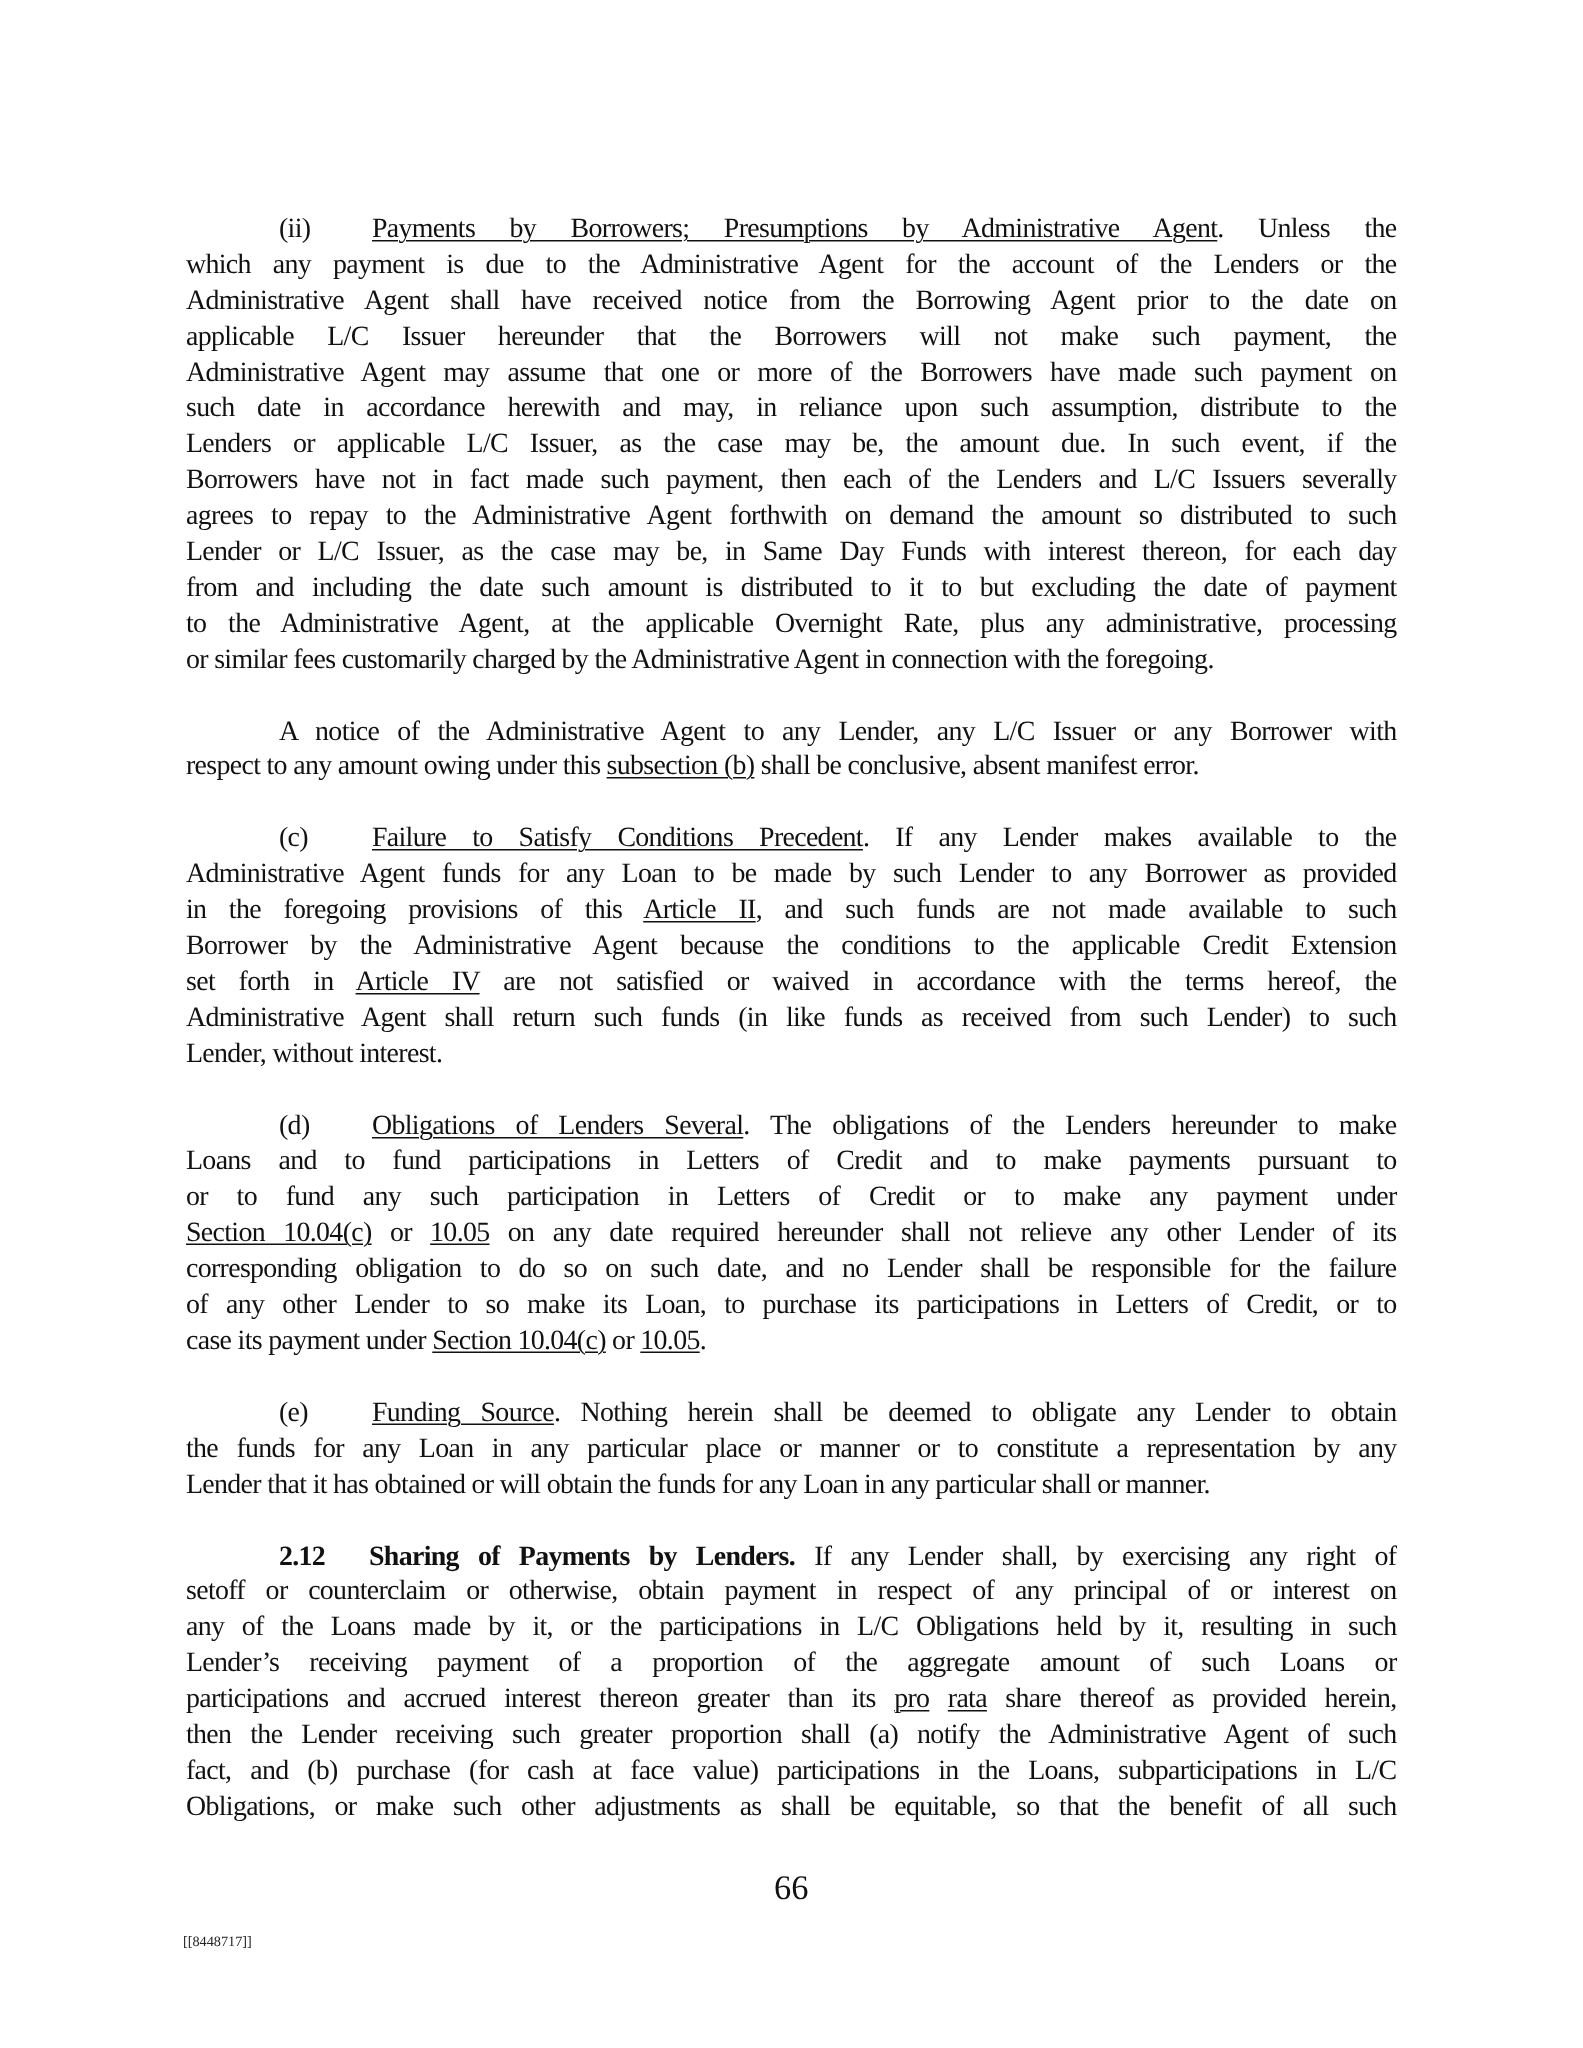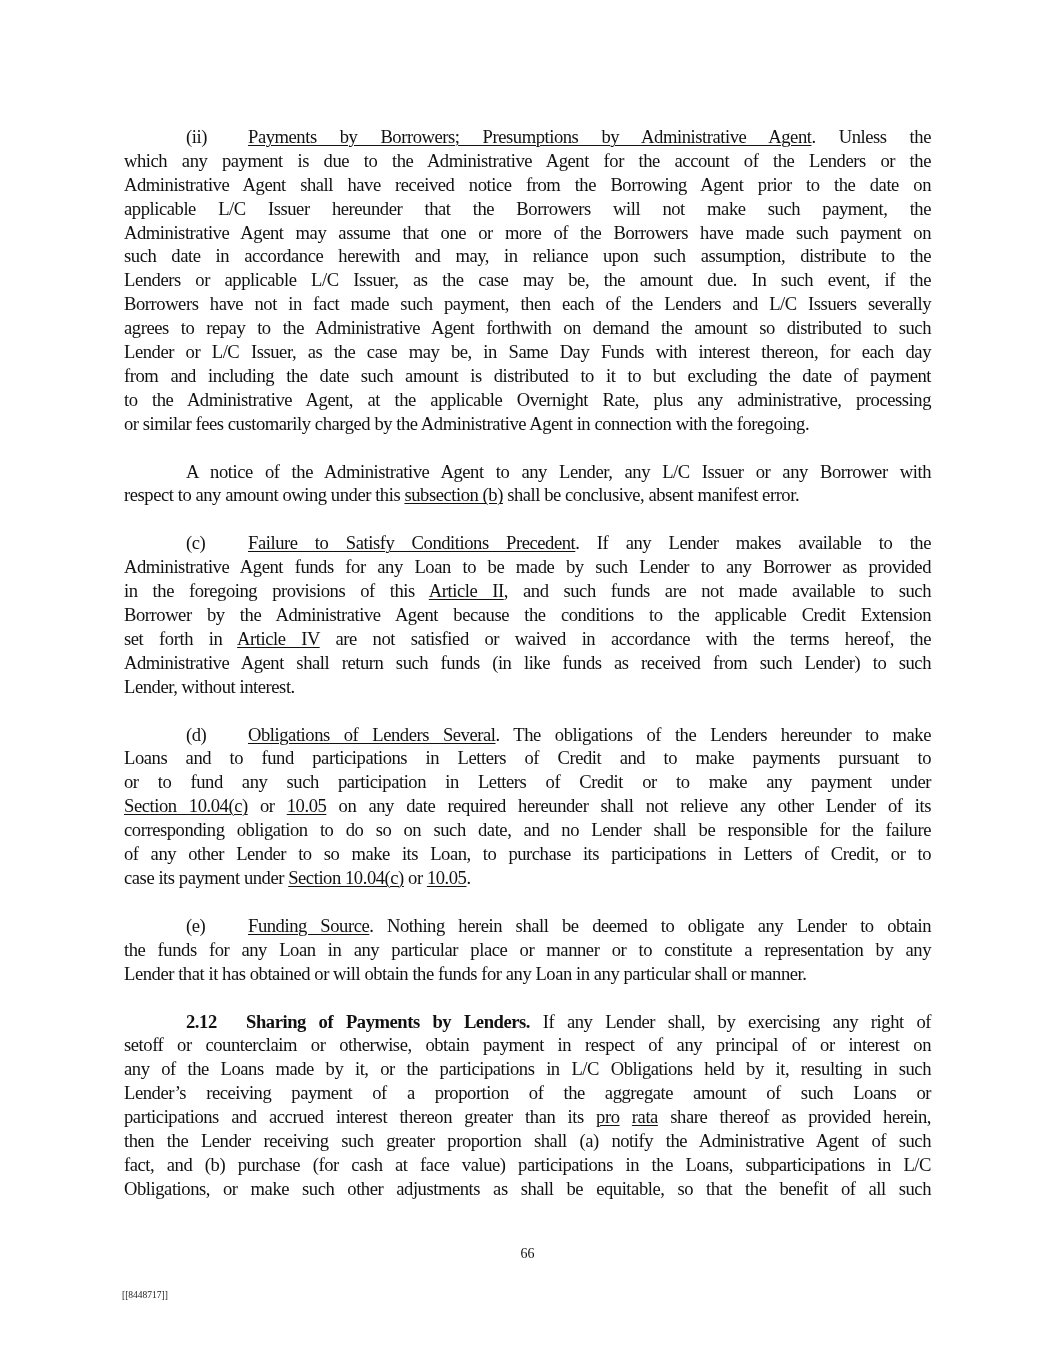--- a/index.html
+++ b/index.html
@@ -2,34 +2,34 @@
 <html><head>
 <meta charset="utf-8">
 <style>
   html, body { margin: 0; padding: 0; background: #ffffff; }
   body { width: 1055px; height: 1365px; position: relative; overflow: hidden; }
   .page {
     position: absolute; left: 124px; top: 125px; width: 807px;
     font-family: "Liberation Serif", serif; font-size: 18.6px; color: #111;
     letter-spacing: -0.45px;
   }
-  .para { margin: 0 0 24px 0; }
+  .para { margin: 16px 0 24px 0; }
   .line {
     display: block; height: 23.9px; line-height: 23.9px; white-space: nowrap;
     text-align: justify; text-align-last: justify;
   }
   .line.last { text-align-last: left; }
   .ind { padding-left: 62px; }
   .lbl { display: inline-block; width: 62px; }
   .lbl212 { display: inline-block; width: 60px; font-weight: bold; }
   u { text-decoration: underline; text-underline-offset: 2px; text-decoration-thickness: 1px; }
   b { font-weight: bold; }
   .pagenum {
     position: absolute; top: 1246px; left: 0; width: 1055px; text-align: center;
-    font-family: "Liberation Serif", serif; font-size: 14px; color: #111;
+    font-family: "Liberation Serif", serif; font-size: 23px; color: #111;
   }
   .docid {
     position: absolute; top: 1290px; left: 122px;
     font-family: "Liberation Serif", serif; font-size: 9.5px; color: #222;
   }
 </style>
 </head>
 <body>
 
 <div class="page">

